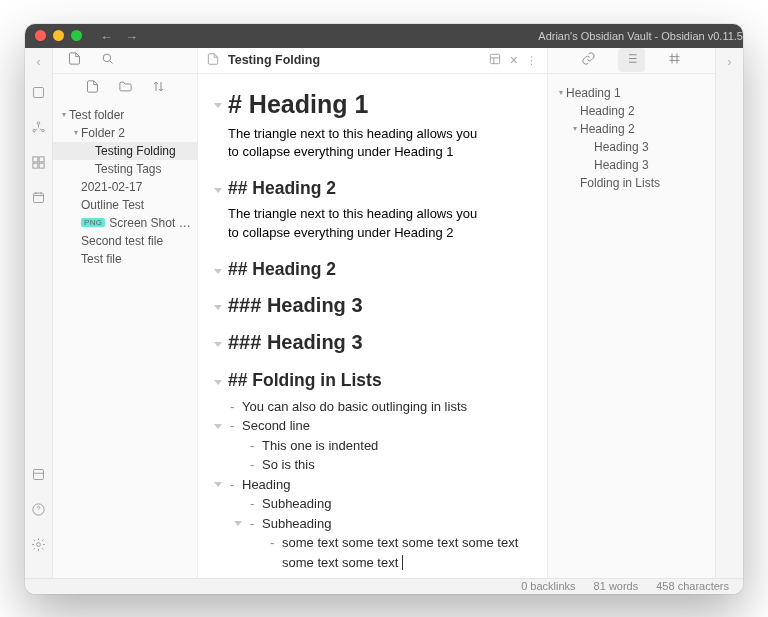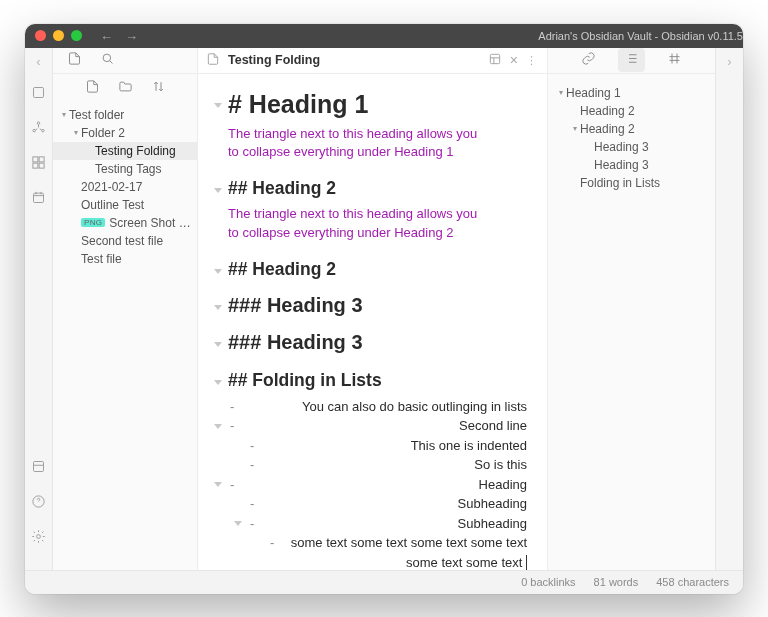--- a/index.html
+++ b/index.html
@@ -63,41 +63,41 @@
   .editor-tab { height:26px; border-bottom:1px solid #ececec; display:flex; align-items:center; padding:0 8px; gap:8px; color:#666; font-size:12px;}
   .editor-tab .tab-title { font-weight:600; color:#333; font-size:12.5px;}
   .editor-tab .tab-spacer{flex:1;}
   .editor-tab svg { width:14px; height:14px; stroke:#9a9a9a; fill:none; stroke-width:1.5;}
   .editor-tab .x { font-size:14px; color:#aaa; }
   .editor-tab .dots { color:#aaa; letter-spacing:2px; font-size:11px;}
   .doc { flex:1; overflow:hidden; padding:12px 20px 0 30px; color:#2b2b2b; font-size:13px; position:relative;}
   .doc h1 { font-size:25px; font-weight:800; margin:4px 0 6px 0;}
   .doc h2 { font-size:17.5px; font-weight:800; margin:16px 0 6px 0;}
   .doc h3 { font-size:20px; font-weight:800; margin:14px 0 4px 0;}
-  .doc p { line-height:1.45; color:#a21caf; max-width:260px;}
+  .doc p { line-height:1.45; color:#000000; max-width:260px;}
   .foldable { position:relative; }
   .foldable::before { content:""; position:absolute; left:-14px; top:0.55em; width:0; height:0; border-left:4px solid transparent; border-right:4px solid transparent; border-top:5px solid #c8c8c8;}
   .list { margin-top:6px; }
-  .li { position:relative; padding-left:14px; line-height:1.5;text-align:right; }
+  .li { position:relative; padding-left:14px; line-height:1.5; }
   .li::before { content:"-"; position:absolute; left:2px; color:#888;}
   .li.fold::after { content:""; position:absolute; left:-14px; top:0.55em; width:0;height:0;border-left:4px solid transparent;border-right:4px solid transparent;border-top:5px solid #c8c8c8;}
   .ind1{margin-left:20px;} .ind2{margin-left:40px;}
   .cursor { border-right:1px solid #333; animation:blink 1s steps(1) infinite;}
   @keyframes blink { 50%{border-color:transparent;} }
   
   .sidebar-right { width:168px; background:#fafafa; border-left:1px solid #ececec; display:flex; flex-direction:column; font-size:12px;}
   .sidebar-right .topbar { height:26px; border-bottom:1px solid #ececec; display:flex; align-items:center; justify-content:center; gap:22px; color:#888;}
   .sidebar-right .topbar .sel { background:#ececec; padding:3px 6px; border-radius:4px;}
   .sidebar-right .topbar svg { width:15px; height:15px; stroke:#888; fill:none; stroke-width:1.5;}
   .outline { padding:10px 6px; color:#5a5a5a;}
   .outline .orow { display:flex; align-items:center; height:18px;}
   .outline .ocaret{ width:10px; font-size:8px; color:#999; text-align:center;}
   .opl0{padding-left:2px;} .opl1{padding-left:16px;} .opl2{padding-left:30px;}
   
-  .statusbar { height:24px; background:#f3f3f3; border-top:1px solid #e6e6e6; display:flex; align-items:center; justify-content:flex-end; gap:18px; padding-right:14px; font-size:11px; color:#8a8a8a;}
+  .statusbar { height:16px; background:#f3f3f3; border-top:1px solid #e6e6e6; display:flex; align-items:center; justify-content:flex-end; gap:18px; padding-right:14px; font-size:11px; color:#8a8a8a;}
 </style>
 </head>
 <body>
 
 <div class="window">
 
   <div class="titlebar">
     <div class="traffic-lights">
       <div class="dot red"></div>
       <div class="dot yellow"></div>

